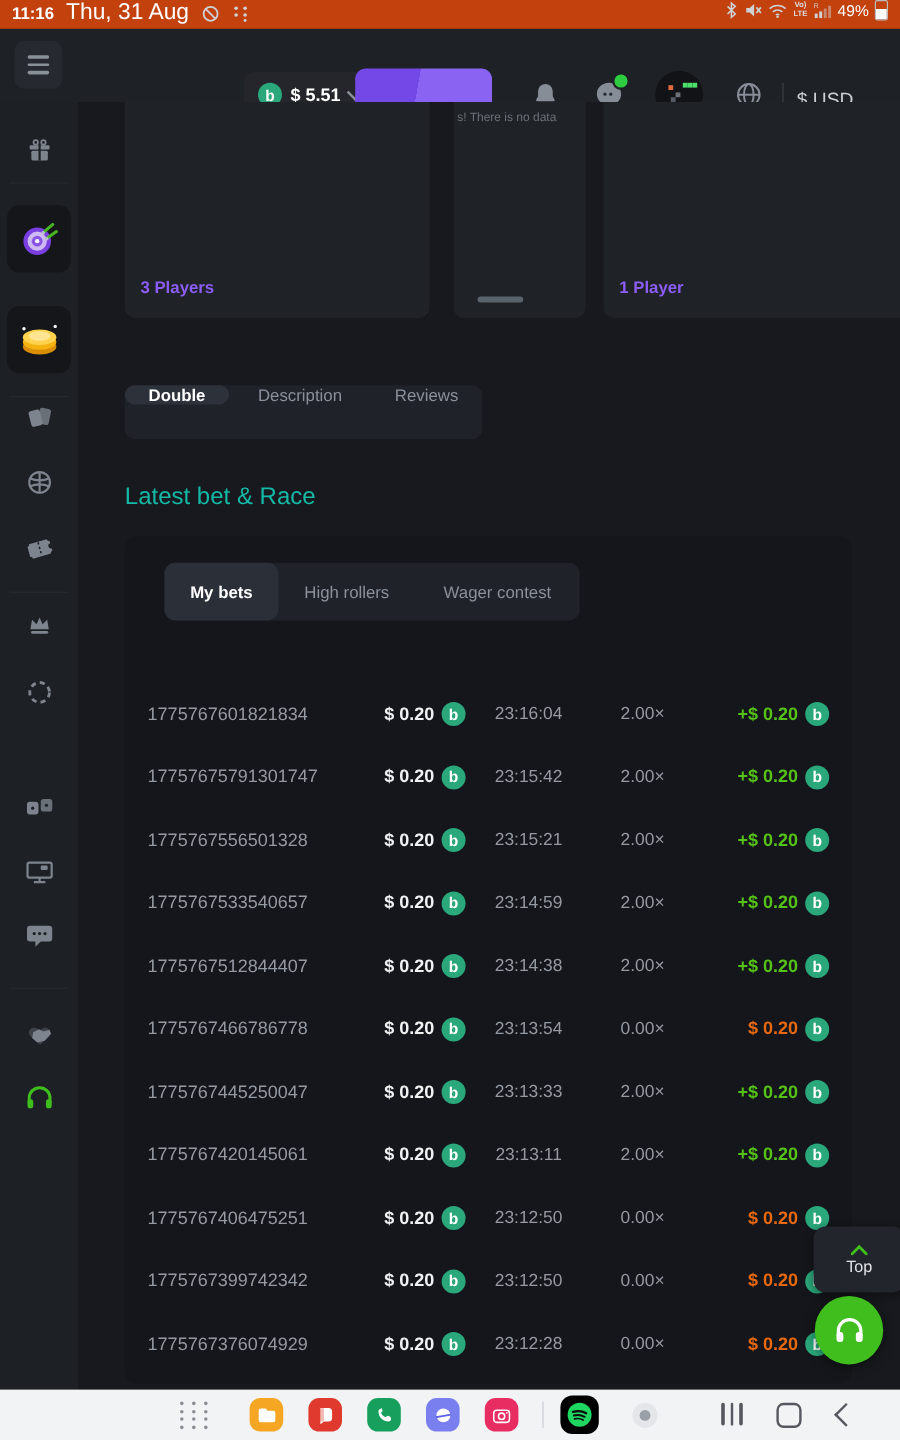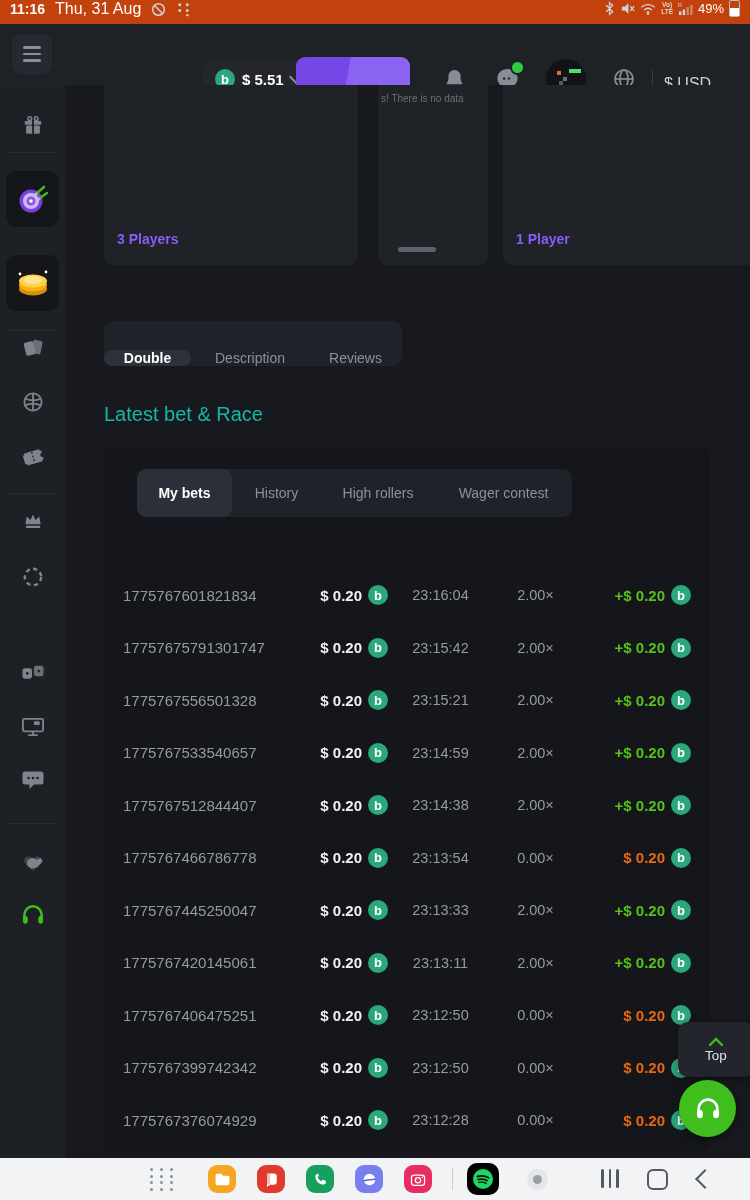--- a/index.html
+++ b/index.html
@@ -5,21 +5,21 @@
   html,body{margin:0;padding:0;}
   body{
     width:750px;height:1200px;position:relative;overflow:hidden;
     background:#17191e;font-family:"Liberation Sans",sans-serif;
     -webkit-font-smoothing:antialiased;
   }
   
   .statusbar{position:absolute;top:0;left:0;right:0;height:30px;background:#c2410c;
     display:flex;align-items:flex-start;justify-content:space-between;padding:0 10px;box-sizing:border-box;color:#fff;}
   .sb-left{display:flex;align-items:center;gap:10px;font-size:14px;font-weight:700;}
-  .sb-date{font-weight:400;font-size:16px;}
+  .sb-date{font-weight:400;font-size:19px;}
   .sb-ic{display:inline-flex;align-items:center;}
   .sb-right{display:flex;align-items:center;gap:5px;font-size:13px;font-weight:400;}
   .volte{display:flex;flex-direction:column;line-height:6.5px;font-size:6.5px;font-weight:700;color:#ddd;text-align:center;}
   .battery{width:9px;height:15px;border:1.5px solid #bbb;border-radius:2px;position:relative;background:linear-gradient(to top,#fff 55%,transparent 55%);}
   .battery:before{content:"";position:absolute;top:-4px;left:1.5px;width:3px;height:2px;background:#bbb;}
   
   .header{position:absolute;top:24px;left:0;right:0;height:61px;background:#1e2126;}
   .menu-btn{position:absolute;left:12px;top:10px;width:40px;height:40px;border-radius:9px;background:#262a30;
     display:flex;flex-direction:column;align-items:center;justify-content:center;gap:4px;cursor:pointer;}
   .menu-btn i{display:block;width:18px;height:2.4px;background:#8a9097;border-radius:2px;}
@@ -46,21 +46,21 @@
   .sidebar{position:absolute;left:0;top:85px;width:65px;bottom:42px;background:#1d2025;}
   .s-ic{position:absolute;left:50%;transform:translateX(-50%);color:#7e848d;display:flex;align-items:center;justify-content:center;cursor:pointer;}
   .s-box{position:absolute;left:6px;width:53px;height:56px;border-radius:10px;background:#14161a;display:flex;align-items:center;justify-content:center;cursor:pointer;}
   .s-div{position:absolute;left:8px;right:8px;height:1px;background:#272b31;}
   
   .content{position:absolute;left:65px;top:85px;width:685px;bottom:42px;background:#17191e;overflow:hidden;}
   .card{position:absolute;top:-20px;height:200px;background:#1f2227;border-radius:0 0 9px 9px;}
   .card-label{position:absolute;left:13px;bottom:18px;color:#8b5cf6;font-size:14px;font-weight:700;}
   .card-mid-text{position:absolute;top:28px;left:0;right:0;color:#6b7078;font-size:10px;white-space:nowrap;overflow:hidden;padding-left:3px;}
   .mini-bar{position:absolute;left:20px;bottom:13px;width:38px;height:5px;border-radius:3px;background:#5a626c;cursor:pointer;}
-  .game-tabs{position:absolute;left:39px;top:236px;width:298px;height:45px;background:#1f2229;border-radius:9px;display:flex;align-items:flex-end;}
+  .game-tabs{position:absolute;left:39px;top:236px;width:298px;height:45px;background:#1f2229;border-radius:9px;display:flex;align-items:flex-start;}
   .gtab{display:flex;align-items:center;justify-content:center;color:#8b919b;font-size:14px;cursor:pointer;}
   .gtab.active{background:#2d3139;border-radius:9px;color:#fff;font-weight:700;}
   .gt-0{width:87px;}.gt-1{width:118px;}.gt-2{width:93px;}
   .section-title{position:absolute;left:39px;top:318px;color:#14b8a6;font-size:20px;font-weight:500;}
   
   .panel{position:absolute;left:39px;top:362px;width:606px;height:706px;background:#14161b;border-radius:10px;box-sizing:border-box;}
   .btabs{position:absolute;left:18px;top:22px;height:48px;background:#1f2229;border-radius:9px;display:flex;margin-left:15px;}
   .btab{display:flex;align-items:center;justify-content:center;color:#8b919b;font-size:14px;cursor:pointer;}
   .btab.active{background:#2b2f37;border-radius:9px;color:#fff;font-weight:700;}
   .bt-0{width:95px;}.bt-1{width:89px;}.bt-2{width:114px;}.bt-3{width:137px;}
@@ -345,21 +345,20 @@
     <div class="gtab gt-0 active">Double</div>
     <div class="gtab gt-1">Description</div>
     <div class="gtab gt-2">Reviews</div>
   </div>
 
   <div class="section-title">Latest bet &amp; Race</div>
 
   <div class="panel">
     <div class="btabs">
       <div class="btab bt-0 active">My bets</div>
-      <div class="btab bt-1">History</div>
       <div class="btab bt-2">High rollers</div>
       <div class="btab bt-3">Wager contest</div>
     </div>
 
 
     <div class="tbody">
         <div class="trow grid-row">
     <span class="cell c-id">1775767601821834</span>
     <span class="bet-cell">
       <span>$ 0.20</span>

